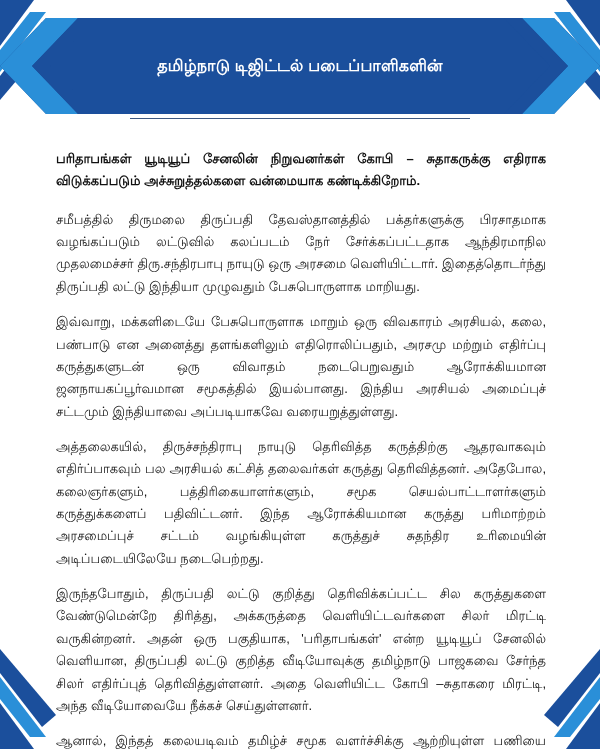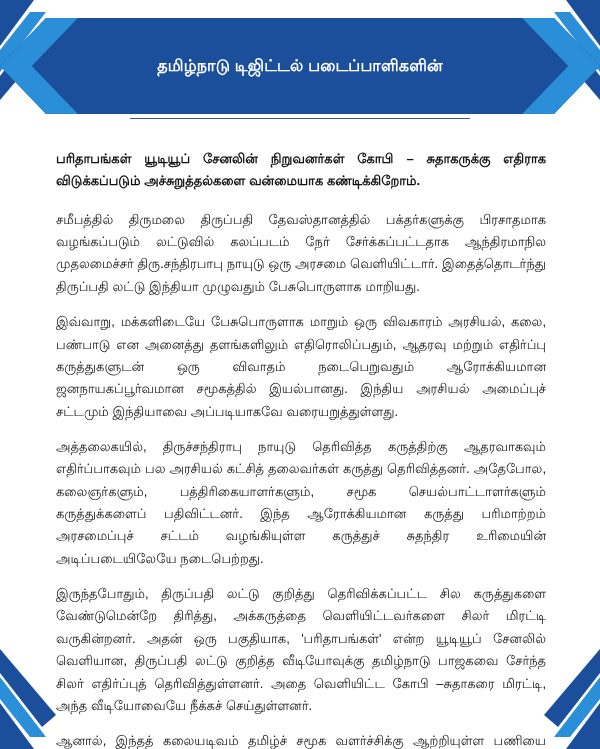--- a/index.html
+++ b/index.html
@@ -156,19 +156,19 @@
     <div class="header-title-wrap">
       <div class="header-title">தமிழ்நாடு டிஜிட்டல் படைப்பாளிகளின்</div>
     </div>
   </div>
 
   <div class="title-rule"></div>
 
   <div class="content">
     <p class="para lead">பரிதாபங்கள் யூடியூப் சேனலின் நிறுவனர்கள் கோபி – சுதாகருக்கு எதிராக விடுக்கப்படும் அச்சுறுத்தல்களை வன்மையாக கண்டிக்கிறோம்.</p>
     <p class="para">சமீபத்தில் திருமலை திருப்பதி தேவஸ்தானத்தில் பக்தர்களுக்கு பிரசாதமாக வழங்கப்படும் லட்டுவில் கலப்படம் நேர் சேர்க்கப்பட்டதாக ஆந்திரமாநில முதலமைச்சர் திரு.சந்திரபாபு நாயுடு ஒரு அரசமை வெளியிட்டார். இதைத்தொடர்ந்து திருப்பதி லட்டு இந்தியா முழுவதும் பேசுபொருளாக மாறியது.</p>
-    <p class="para">இவ்வாறு, மக்களிடையே பேசுபொருளாக மாறும் ஒரு விவகாரம் அரசியல், கலை, பண்பாடு என அனைத்து தளங்களிலும் எதிரொலிப்பதும், ஆதரவு மற்றும் எதிர்ப்பு கருத்துகளுடன் ஒரு விவாதம் நடைபெறுவதும் ஆரோக்கியமான ஜனநாயகப்பூர்வமான சமூகத்தில் இயல்பானது. இந்திய அரசியல் அமைப்புச் சட்டமும் இந்தியாவை அப்படியாகவே வரையறுத்துள்ளது.</p>
+    <p class="para">இவ்வாறு, மக்களிடையே பேசுபொருளாக மாறும் ஒரு விவகாரம் அரசியல், கலை, பண்பாடு என அனைத்து தளங்களிலும் எதிரொலிப்பதும், அரசமு மற்றும் எதிர்ப்பு கருத்துகளுடன் ஒரு விவாதம் நடைபெறுவதும் ஆரோக்கியமான ஜனநாயகப்பூர்வமான சமூகத்தில் இயல்பானது. இந்திய அரசியல் அமைப்புச் சட்டமும் இந்தியாவை அப்படியாகவே வரையறுத்துள்ளது.</p>
     <p class="para">அத்தலைகயில், திருச்சந்திராபு நாயுடு தெரிவித்த கருத்திற்கு ஆதரவாகவும் எதிர்ப்பாகவும் பல அரசியல் கட்சித் தலைவர்கள் கருத்து தெரிவித்தனர். அதேபோல, கலைஞர்களும், பத்திரிகையாளர்களும், சமூக செயல்பாட்டாளர்களும் கருத்துக்களைப் பதிவிட்டனர். இந்த ஆரோக்கியமான கருத்து பரிமாற்றம் அரசமைப்புச் சட்டம் வழங்கியுள்ள கருத்துச் சுதந்திர உரிமையின் அடிப்படையிலேயே நடைபெற்றது.</p>
     <p class="para">இருந்தபோதும், திருப்பதி லட்டு குறித்து தெரிவிக்கப்பட்ட சில கருத்துகளை வேண்டுமென்றே திரித்து, அக்கருத்தை வெளியிட்டவர்களை சிலர் மிரட்டி வருகின்றனர். அதன் ஒரு பகுதியாக, 'பரிதாபங்கள்' என்ற யூடியூப் சேனலில் வெளியான, திருப்பதி லட்டு குறித்த வீடியோவுக்கு தமிழ்நாடு பாஜகவை சேர்ந்த சிலர் எதிர்ப்புத் தெரிவித்துள்ளனர். அதை வெளியிட்ட கோபி –சுதாகரை மிரட்டி, அந்த வீடியோவையே நீக்கச் செய்துள்ளனர்.</p>
     <p class="para">ஆனால், இந்தத் கலையடிவம் தமிழ்ச் சமூக வளர்ச்சிக்கு ஆற்றியுள்ள பணியை மறுதலிக்கும் வகையிலும், இந்திய தகவலைப்புச் சட்டம் வழங்கியுள்ள கருத்துச் சுதந்திர உரிமையை காலில் போட்டு மிதிக்கும் வகையிலும், கோபி – சுதாகருக்கு எதிராக மிரட்டல் விடுத்து வரும் பாஜகவை சேர்ந்த தலைவர்களை வன்மையாக கண்டிக்கிறோம்.</p>
   </div>
 
 </div>
 
 </body></html>

